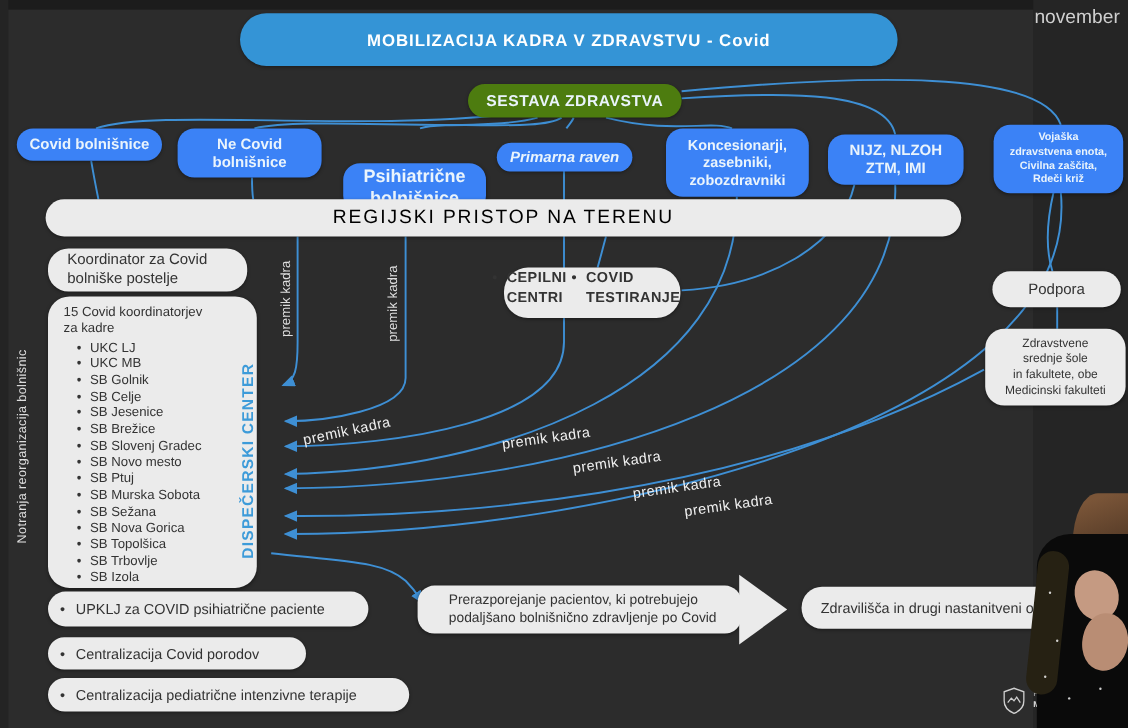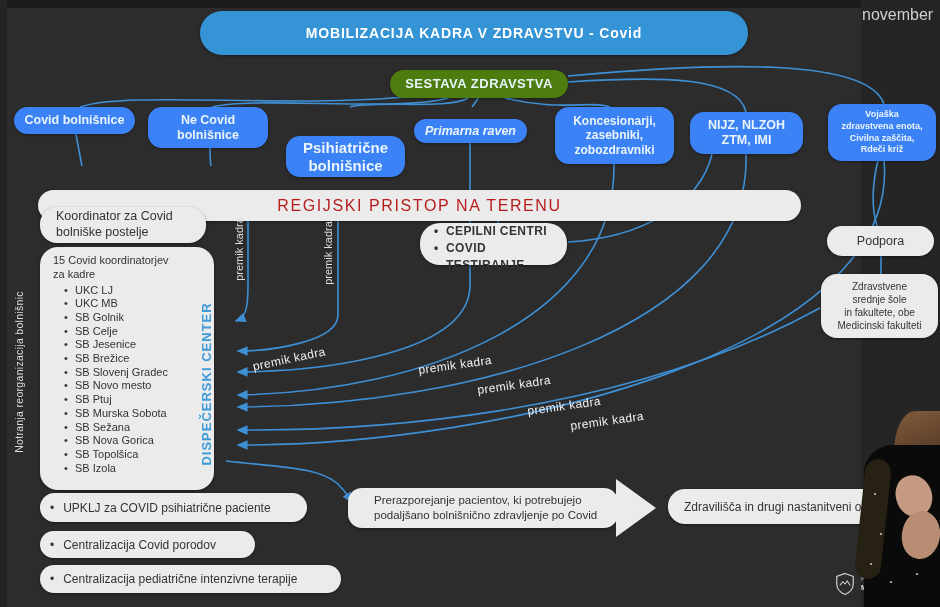--- a/index.html
+++ b/index.html
@@ -23,31 +23,31 @@
   #subtitle-pill{left:390px;top:70px;width:178px;height:28px;border-radius:15px;background:#4d7c0f;
     font-size:13px;letter-spacing:.5px;}
   #sector-0{left:14px;top:107px;width:121px;height:27px;font-size:12.5px;}
   #sector-1{left:148px;top:107px;width:120px;height:41px;font-size:12.5px;}
   #sector-2{left:286px;top:107px;width:119px;height:41px;font-size:15px;margin-top:29px;}
   #sector-3{left:414px;top:119px;width:113px;height:24px;font-size:12.5px;font-style:italic;}
   #sector-4{left:555px;top:107px;width:119px;height:57px;font-size:12px;}
   #sector-5{left:690px;top:112px;width:113px;height:42px;font-size:12.5px;}
   #sector-6{left:828px;top:104px;width:108px;height:57px;font-size:9px;line-height:1.3;}
   #regional-bar{left:38px;top:166px;width:763px;height:31px;display:flex;align-items:center;
-    justify-content:center;font-size:16px;font-weight:500;letter-spacing:1.6px;color:#b91c1c;margin-top:24px;}
+    justify-content:center;font-size:16px;font-weight:500;letter-spacing:1.6px;color:#000000;}
   #coordinator-box{left:40px;top:207px;width:166px;height:36px;display:flex;align-items:center;
     font-size:12.5px;font-weight:500;padding-left:16px;white-space:pre-line;line-height:1.25;
     box-sizing:border-box;border-radius:17px;}
   #list-box{left:40px;top:247px;width:174px;height:243px;border-radius:18px;font-size:11px;
     padding:7px 0 0 13px;box-sizing:border-box;}
   #list-heading{white-space:pre-line;line-height:1.25;margin-bottom:2px;font-weight:500;}
   .hosp{position:relative;padding-left:22px;line-height:13.7px;font-weight:500;}
   .hosp::before{content:"•";position:absolute;left:11px;}
   #cepilni-box{left:420px;top:223px;width:147px;height:42px;border-radius:20px;display:flex;
-    flex-direction:column;justify-content:flex-start;padding-left:10px;box-sizing:border-box;}
+    flex-direction:row;justify-content:flex-end;padding-left:10px;box-sizing:border-box;}
   .cep-row{position:relative;padding-left:16px;font-size:12px;font-weight:600;letter-spacing:.4px;
     line-height:17px;}
   .cep-row::before{content:"•";position:absolute;left:4px;}
   #support-box{left:827px;top:226px;width:107px;height:30px;border-radius:15px;display:flex;
     align-items:center;justify-content:center;font-size:12.5px;font-weight:500;}
   #schools-box{left:821px;top:274px;width:117px;height:64px;border-radius:16px;display:flex;
     align-items:center;justify-content:center;text-align:center;white-space:pre-line;
     font-size:10px;line-height:1.3;font-weight:500;}
   
   .vlabel{z-index:3;color:#dedede;white-space:nowrap;transform:translate(-50%,-50%) rotate(-90deg);}
@@ -175,20 +175,21 @@
     <div class="hosp">SB Celje</div>
     <div class="hosp">SB Jesenice</div>
     <div class="hosp">SB Brežice</div>
     <div class="hosp">SB Slovenj Gradec</div>
     <div class="hosp">SB Novo mesto</div>
     <div class="hosp">SB Ptuj</div>
     <div class="hosp">SB Murska Sobota</div>
     <div class="hosp">SB Sežana</div>
     <div class="hosp">SB Nova Gorica</div>
     <div class="hosp">SB Topolšica</div>
+    <div class="hosp">SB Trbovlje</div>
     <div class="hosp">SB Izola</div>
   </div>
 
   <div class="abs vlabel" id="side-label">Notranja reorganizacija bolnišnic</div>
   <div class="abs vlabel" id="dispatcher-label">DISPEČERSKI CENTER</div>
 
   <div class="abs white-box" id="cepilni-box">
     <div class="cep-row">CEPILNI CENTRI</div>
     <div class="cep-row">COVID TESTIRANJE</div>
   </div>

